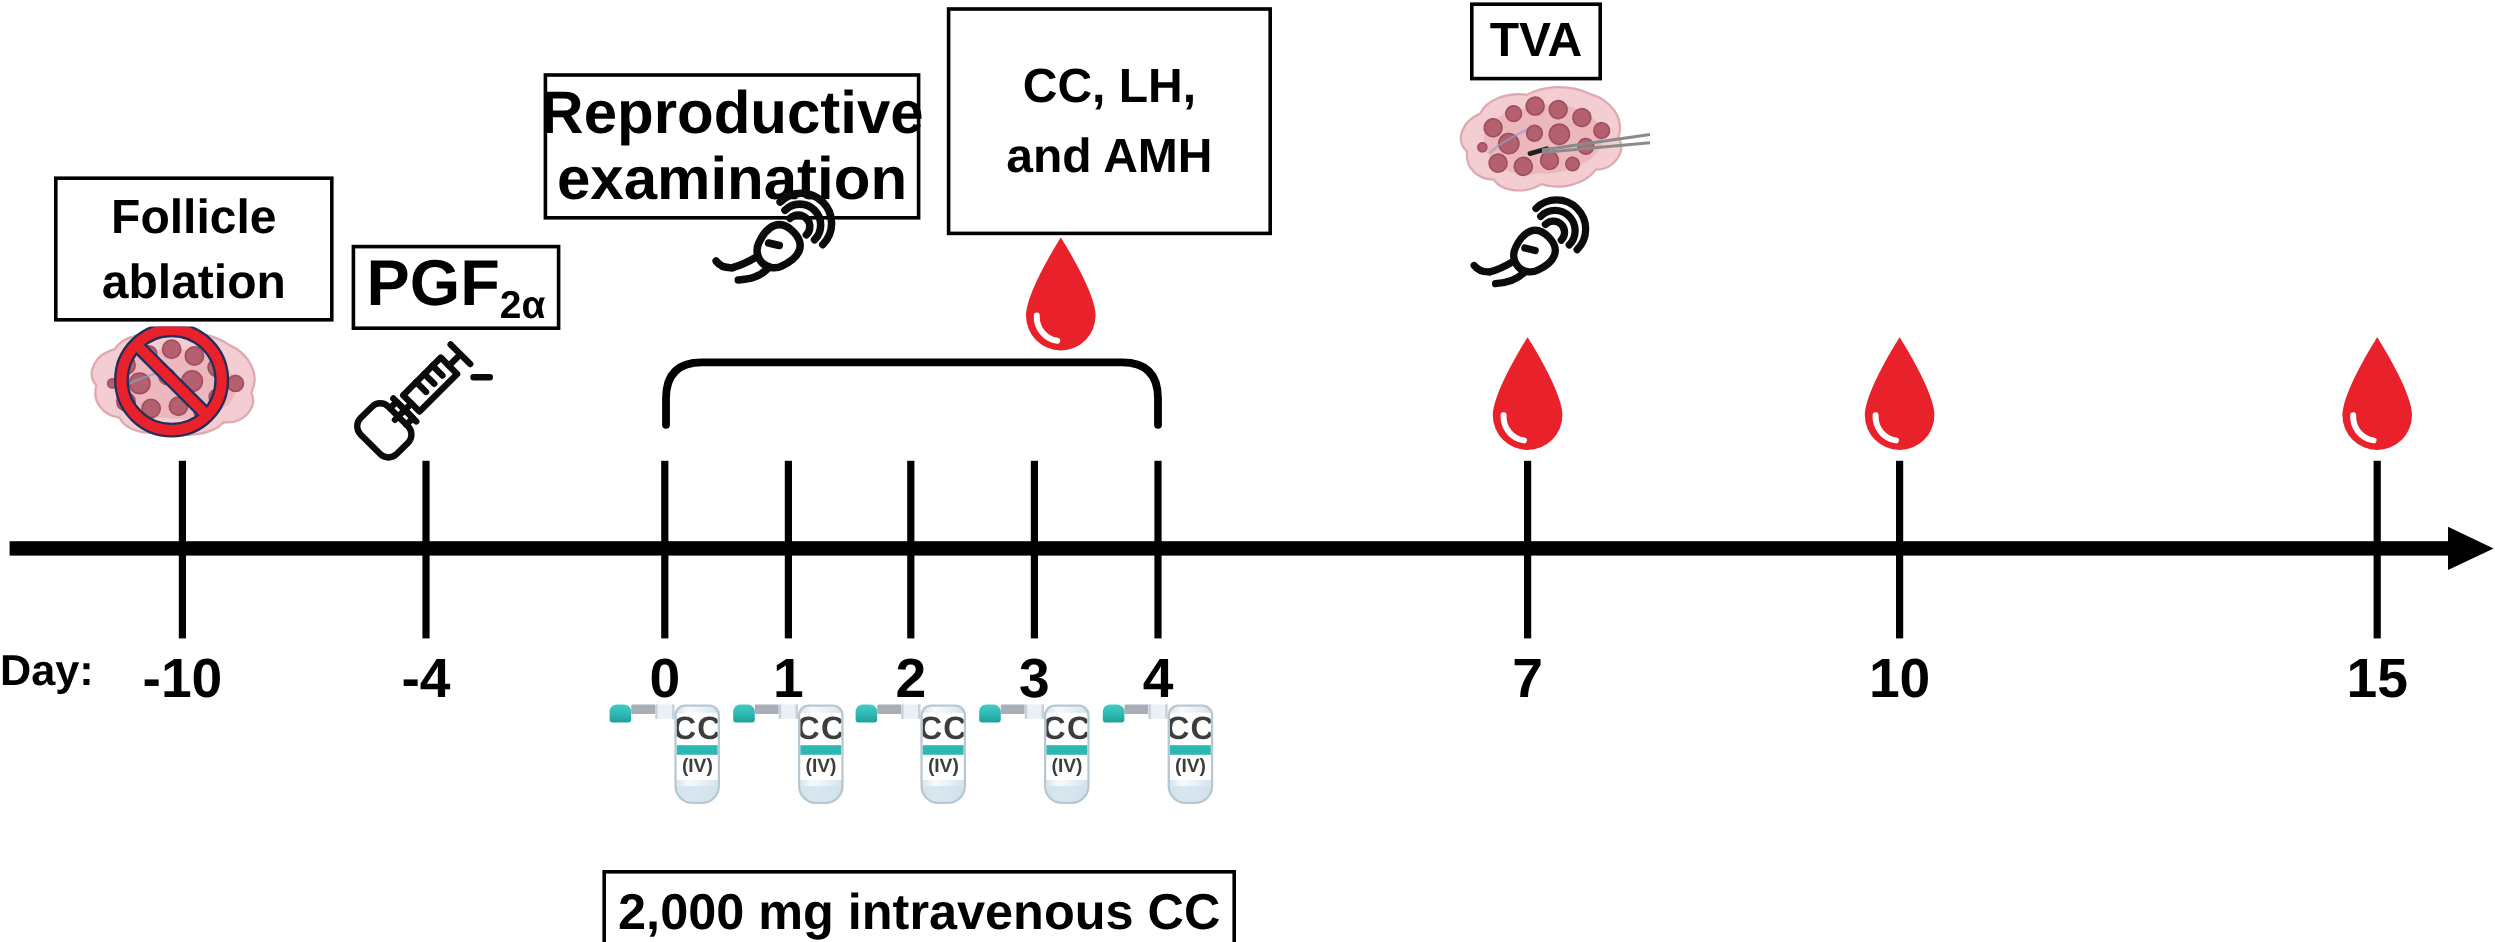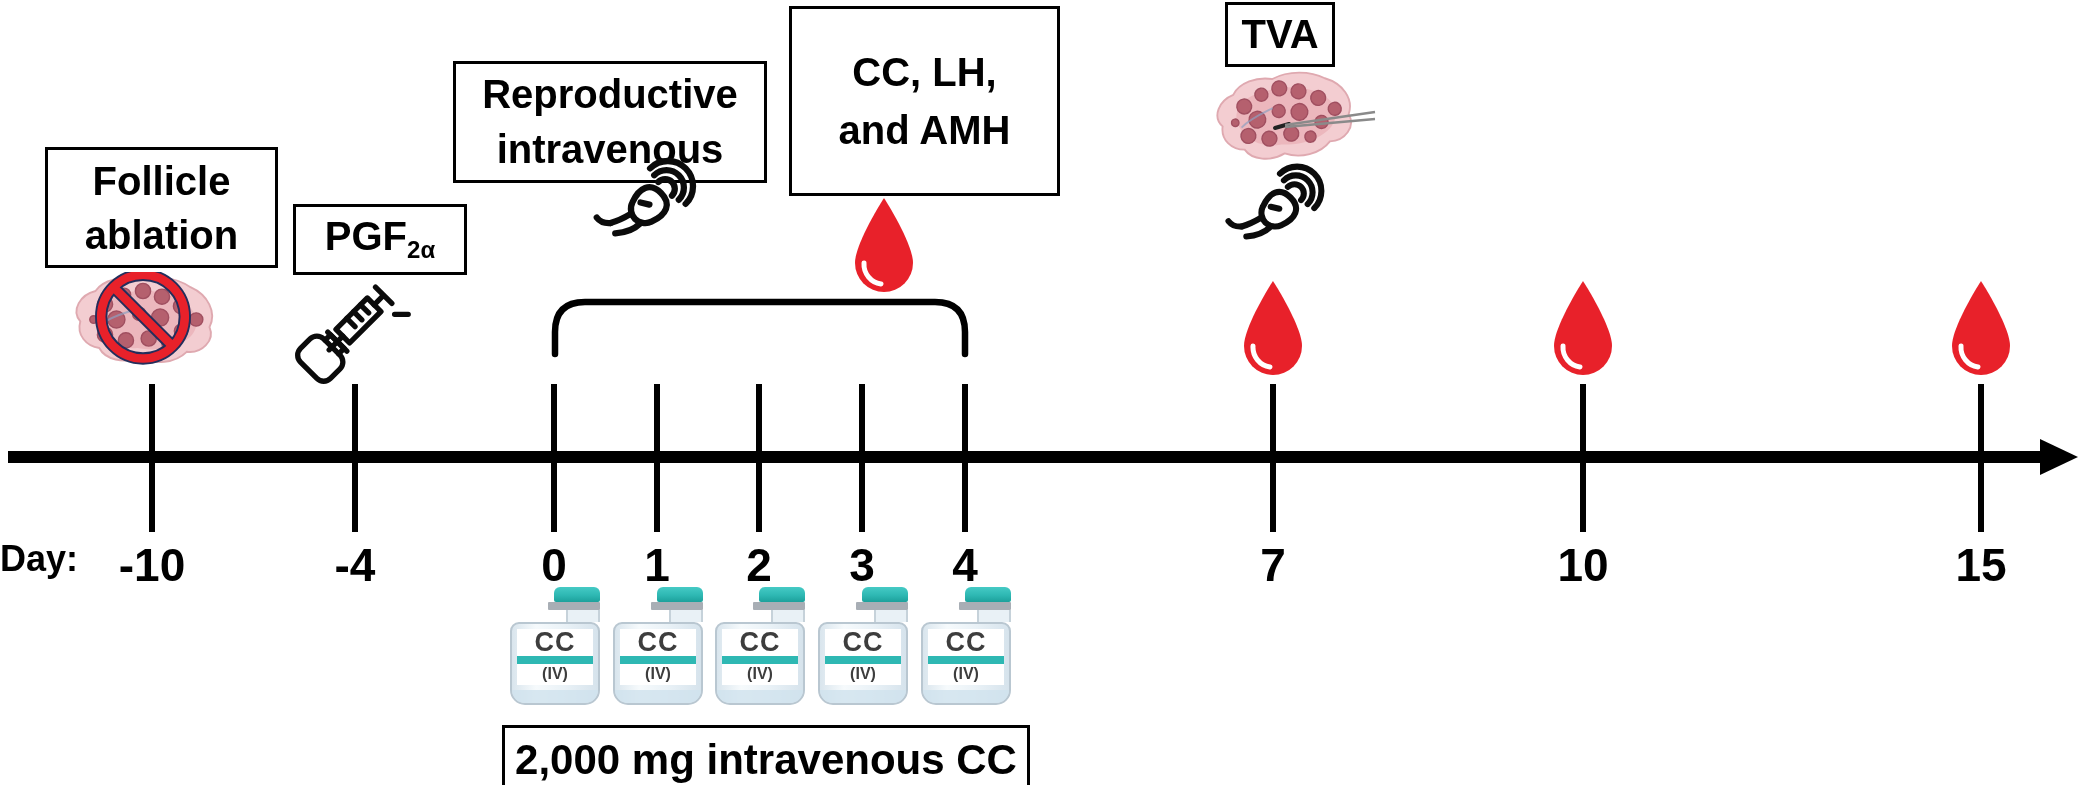--- a/index.html
+++ b/index.html
@@ -7,22 +7,22 @@
     position:relative;width:2079px;height:785px;background:#ffffff;overflow:hidden;
     font-family:"Liberation Sans","DejaVu Sans",sans-serif;color:#000;
   }
   
   .box{
     position:absolute;border:3px solid #000;background:#fff;box-sizing:border-box;
     display:flex;flex-direction:column;align-items:center;justify-content:center;
     font-weight:bold;text-align:center;
   }
   #box-follicle {left:45px;  top:147px;width:233px;height:121px;font-size:40px;line-height:54px;}
-  #box-pgf      {left:293px; top:204px;width:174px;height:71px; font-size:40px;}
-  #box-repro    {left:453px; top:61px; width:314px;height:122px;font-size:40px;line-height:55px;}
+  #box-pgf      {left:293px; top:204px;width:174px;height:71px; font-size:54px;}
+  #box-repro    {left:453px; top:61px; width:314px;height:122px;font-size:50px;line-height:55px;}
   #box-hormones {left:789px; top:6px;  width:271px;height:190px;font-size:40px;line-height:58px;}
   #box-tva      {left:1225px;top:2px;  width:110px;height:65px; font-size:40px;}
   #box-dose     {left:502px; top:713px;width:528px;height:70px; font-size:42px;margin-top:12px;}
   .sub{font-size:0.6em;vertical-align:-0.35em;font-weight:bold;}
   
   .timeline-line{position:absolute;left:8px;top:451px;width:2034px;height:12px;background:#000;}
   .arrowhead{position:absolute;left:2040px;top:439px;width:0;height:0;
     border-left:38px solid #000;border-top:18px solid transparent;border-bottom:18px solid transparent;}
   .tick{position:absolute;top:384px;width:6px;height:148px;background:#000;}
   .day-label{position:absolute;top:538px;font-size:46px;font-weight:bold;transform:translateX(-50%);white-space:nowrap;}
@@ -31,21 +31,21 @@
   .icon{position:absolute;}
   #ablation-icon{left:67px;top:272px;}
   #syringe-icon{left:278px;top:264px;}
   #probe-icon-1{left:588px;top:150px;}
   #probe-icon-2{left:1220px;top:156px;}
   #tva-ovary-icon{left:1205px;top:68px;}
   #bracket{left:549px;top:296px;}
   .drop{position:absolute;transform:translateX(-50%);}
   
   .vial{position:absolute;top:587px;width:92px;height:118px;transform:translateX(-50%);
-        display:flex;flex-direction:column;align-items:flex-end;}
+        display:flex;flex-direction:row;align-items:flex-start;}
   .vial-cap{width:46px;height:15px;background:linear-gradient(180deg,#45cac5 0%,var(--teal) 55%,#1da09b 100%);
             border-radius:6px 6px 2px 2px;}
   .vial-ring{width:52px;height:8px;background:#a8aeb5;border-radius:1px;}
   .vial-neck{width:34px;height:12px;background:#e9f1f6;border-left:2px solid #c6d2da;border-right:2px solid #c6d2da;box-sizing:border-box;}
   .vial-body{position:relative;width:90px;height:83px;box-sizing:border-box;
              border:2.5px solid #b9c7d1;border-radius:9px 9px 15px 15px;
              background:linear-gradient(90deg,#d9e5ed 0%,#f6fafc 28%,#eaf2f7 60%,#d6e3ec 100%);
              display:flex;flex-direction:column;align-items:center;overflow:hidden;}
   .vial-liquid{position:absolute;bottom:0;left:0;width:100%;height:13px;background:#cfe2ee;opacity:.8;}
   .vial-label{position:relative;margin-top:5px;width:76px;background:#ffffff;
@@ -118,21 +118,21 @@
     <div>Follicle</div>
     <div>ablation</div>
   </div>
 
   <div class="box" id="box-pgf">
     <div><span>PGF</span><span class="sub">2α</span></div>
   </div>
 
   <div class="box" id="box-repro">
     <div>Reproductive</div>
-    <div>intravenous</div>
+    <div>examination</div>
   </div>
 
   <div class="box" id="box-hormones">
     <div><span>CC, LH,</span></div>
     <div><span>and AMH</span></div>
   </div>
 
   <div class="box" id="box-tva">
     <div>TVA</div>
   </div>

